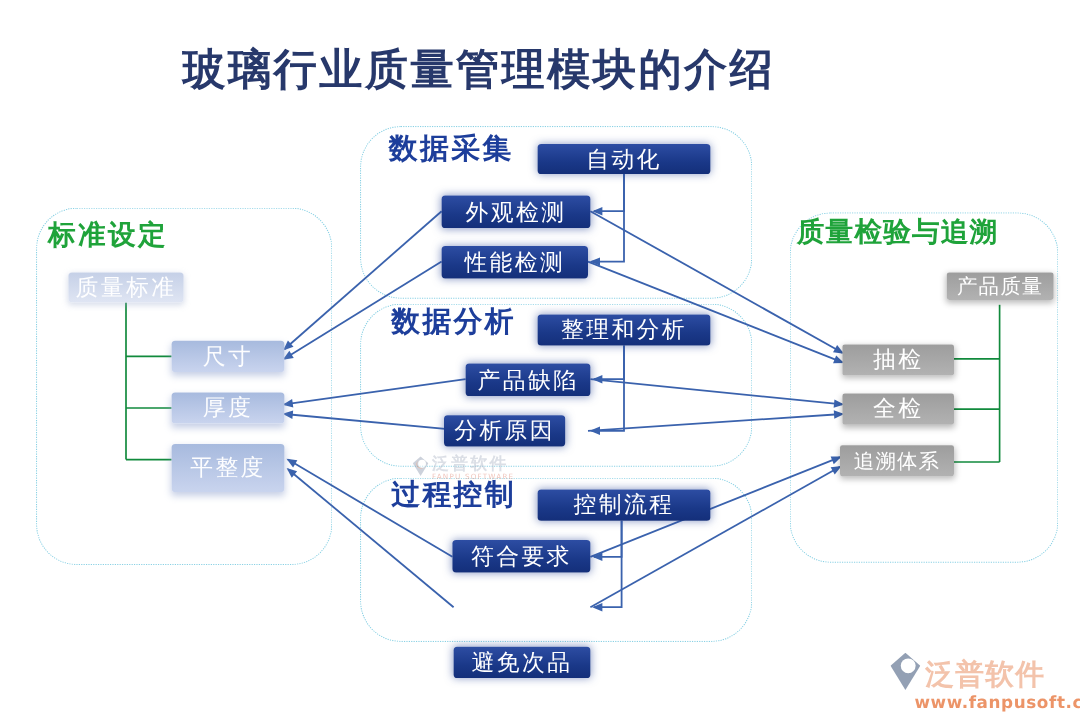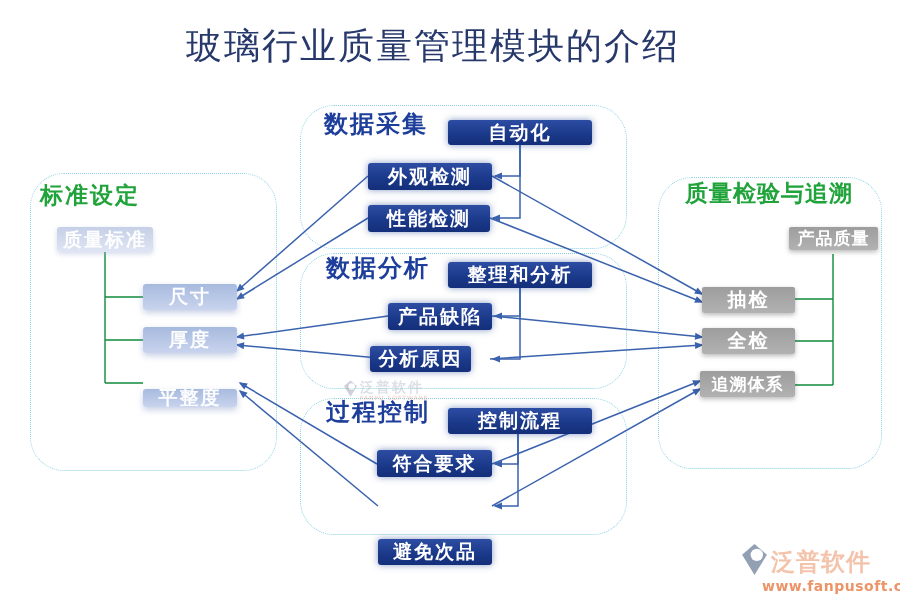--- a/index.html
+++ b/index.html
@@ -1,28 +1,28 @@
 <!DOCTYPE html>
 <html><head>
 <meta charset="utf-8">
 <style>
   html,body{margin:0;padding:0;background:#fff;}
   .stage{position:relative;width:900px;height:600px;background:#ffffff;overflow:hidden;
          font-family:"DejaVu Sans","Liberation Sans",sans-serif;}
-  .main-title{position:absolute;left:140px;top:22px;width:540px;text-align:right;
-         font-size:36px;font-weight:normal;color:#27386b;letter-spacing:2px;margin:0;}
+  .main-title{position:absolute;left:140px;top:22px;width:540px;text-align:left;
+         font-size:36px;font-weight:bold;color:#27386b;letter-spacing:2px;margin:12px;}
   .panel{position:absolute;border:1.5px dotted #8ad1e4;border-radius:34px;background:transparent;}
   .ptitle{position:absolute;font-weight:bold;letter-spacing:2px;margin:0;}
   .green{color:#1fa33a;}
   .blue{color:#1d3e9b;}
   #wires{position:absolute;left:0;top:0;}
   .wire{stroke:#3a62ad;stroke-width:1.5;fill:none;}
   .tree{stroke:#118a3c;stroke-width:1.4;fill:none;}
   .box{position:absolute;display:flex;align-items:center;justify-content:center;
-       color:#fff;font-weight:bold;font-size:19px;letter-spacing:2px;white-space:nowrap;text-align:center;}
+       color:#fff;font-weight:normal;font-size:19px;letter-spacing:2px;white-space:nowrap;text-align:center;}
   .dark{background:linear-gradient(180deg,#2d4da3,#1a3888 60%,#142f7a);border-radius:3px;
         box-shadow:0 0 7px rgba(40,70,150,.55);}
   .lite{background:linear-gradient(180deg,#a7bade,#c9d4ee);border-radius:3px;
         color:rgba(255,255,255,.97);box-shadow:0 3px 6px rgba(130,150,200,.45);}
   .liter{background:linear-gradient(180deg,#c5d0e7,#dfe5f3);border-radius:3px;
         color:rgba(255,255,255,.97);box-shadow:0 2px 5px rgba(150,165,200,.4);}
   .gray{background:linear-gradient(180deg,#9d9d9d,#b2b2b2);border-radius:2px;
         box-shadow:0 2px 5px rgba(0,0,0,.28);}
   .sm{font-size:17px;letter-spacing:1px;}
   .watermark{position:absolute;left:344px;top:380px;opacity:.5;display:flex;align-items:flex-start;}
@@ -77,26 +77,26 @@
       <path d="M833,254 L833,385" class="tree"></path>
       <line x1="833" y1="299" x2="795" y2="299" class="tree"></line>
       <line x1="833" y1="341" x2="795" y2="341" class="tree"></line>
       <line x1="833" y1="385" x2="795" y2="385" class="tree"></line>
     </svg>
 
   <p class="ptitle green" style="left:40px;top:180px;font-size:23px;">标准设定</p>
   <p class="ptitle blue" style="left:324px;top:108px;font-size:24px;">数据采集</p>
   <p class="ptitle blue" style="left:326px;top:252px;font-size:24px;">数据分析</p>
   <p class="ptitle blue" style="left:326px;top:396px;font-size:24px;">过程控制</p>
-  <p class="ptitle green" style="left:664px;top:178px;width:210px;text-align:center;font-size:23px;letter-spacing:1px;">质量检验与追溯</p>
+  <p class="ptitle green" style="left:664px;top:178px;width:210px;font-size:23px;letter-spacing:1px;">质量检验与追溯</p>
 
   <div class="box liter" style="left:57px;top:227px;width:96px;height:25px;">质量标准</div>
   <div class="box lite" style="left:143px;top:284px;width:94px;height:26px;">尺寸</div>
   <div class="box lite" style="left:143px;top:327px;width:94px;height:26px;">厚度</div>
-  <div class="box lite" style="left:143px;top:370px;width:94px;height:18px;margin-top:19px;">平整度</div>
+  <div class="box lite" style="left:143px;top:370px;width:94px;height:40px;">平整度</div>
 
   <div class="box dark" style="left:448px;top:120px;width:144px;height:25px;">自动化</div>
   <div class="box dark" style="left:368px;top:163px;width:124px;height:27px;">外观检测</div>
   <div class="box dark" style="left:368px;top:205px;width:122px;height:27px;">性能检测</div>
 
   <div class="box dark" style="left:388px;top:303px;width:104px;height:27px;">产品缺陷</div>
   <div class="box dark" style="left:448px;top:262px;width:144px;height:26px;">整理和分析</div>
   <div class="box dark" style="left:370px;top:346px;width:101px;height:26px;">分析原因</div>
 
   <div class="box dark" style="left:448px;top:408px;width:144px;height:26px;">控制流程</div>

